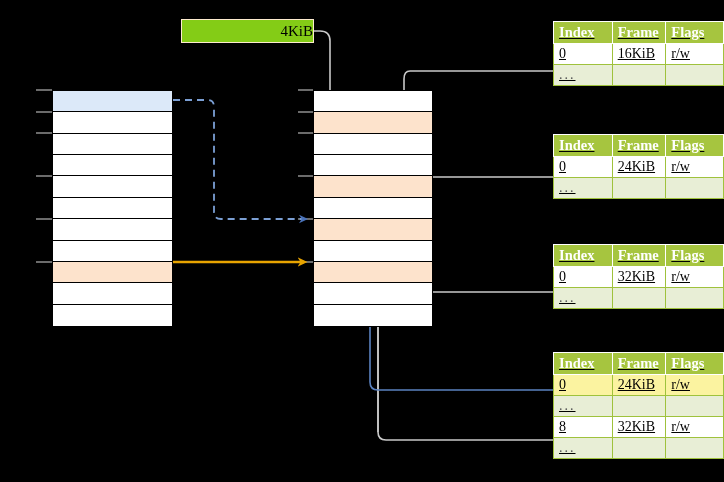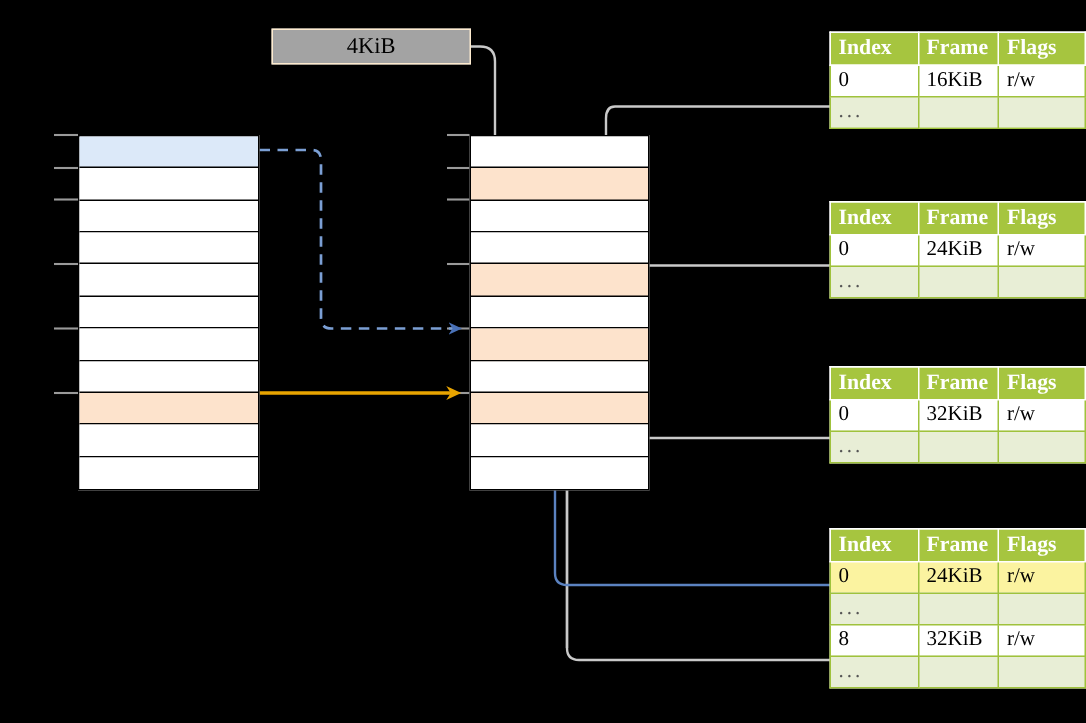--- a/index.html
+++ b/index.html
@@ -9,40 +9,40 @@
     color:#000;
   }
   .stage{position:absolute;left:0;top:0;width:724px;height:482px;}
 
   
   svg.wires{position:absolute;left:0;top:0;width:724px;height:482px;overflow:visible;}
 
   
   .sizebox{
     position:absolute;left:181px;top:19px;width:131px;height:22px;
-    background:#a3a3a3;border:1px solid #fdebcf;
-    display:flex;align-items:center;justify-content:center;
+    background:#84cc16;border:1px solid #fdebcf;
+    display:flex;align-items:center;justify-content:flex-end;
     font-size:15px;line-height:1;color:#000;
   }
 
   
   .colblock{position:absolute;border:1px solid #000;box-sizing:border-box;background:#fff;}
   .cellrow{box-sizing:border-box;border-bottom:1px solid #000;background:#fff;}
   .cellrow:last-child{border-bottom:none;}
   .cellrow.blue{background:#dce9f9;}
   .cellrow.peach{background:#fde3cc;}
 
   #left-column{left:52px;top:90px;width:121px;height:237px;}
   #mid-column{left:313px;top:90px;width:120px;height:237px;}
 
   
   .ptable{
     position:absolute;width:171px;border-collapse:collapse;
     font-size:14px;line-height:1;
-    border:1px solid #9fc23c;background:#fff;
+    border:1px solid #9fc23c;background:#fff;text-decoration:underline;
   }
   .ptable td,.ptable th{
     border:1px solid #9fc23c;
     padding:3px 5px;
     text-align:left;
     font-weight:normal;
     height:19px;box-sizing:border-box;
     white-space:nowrap;
   }
   .ptable th{

